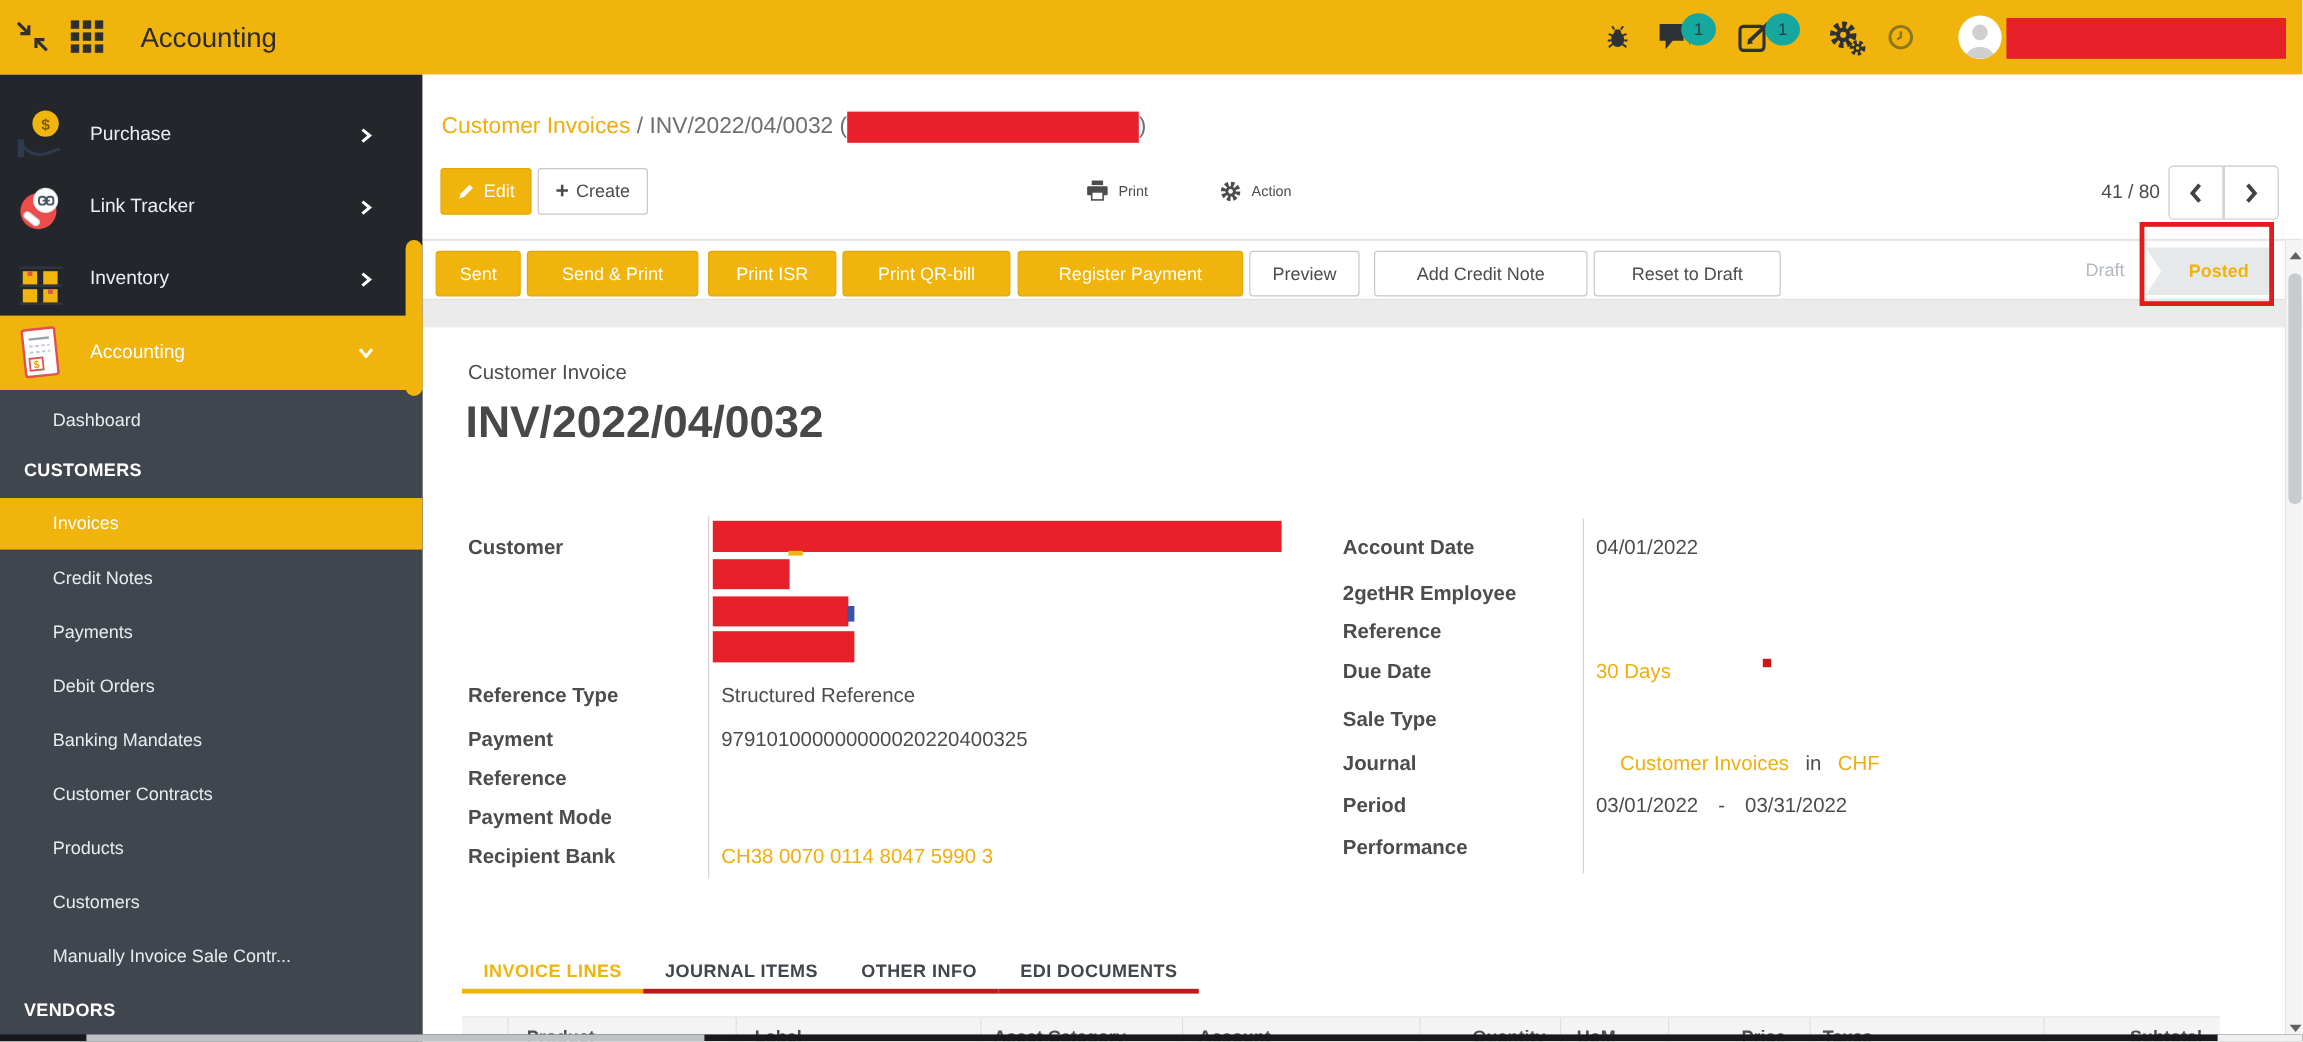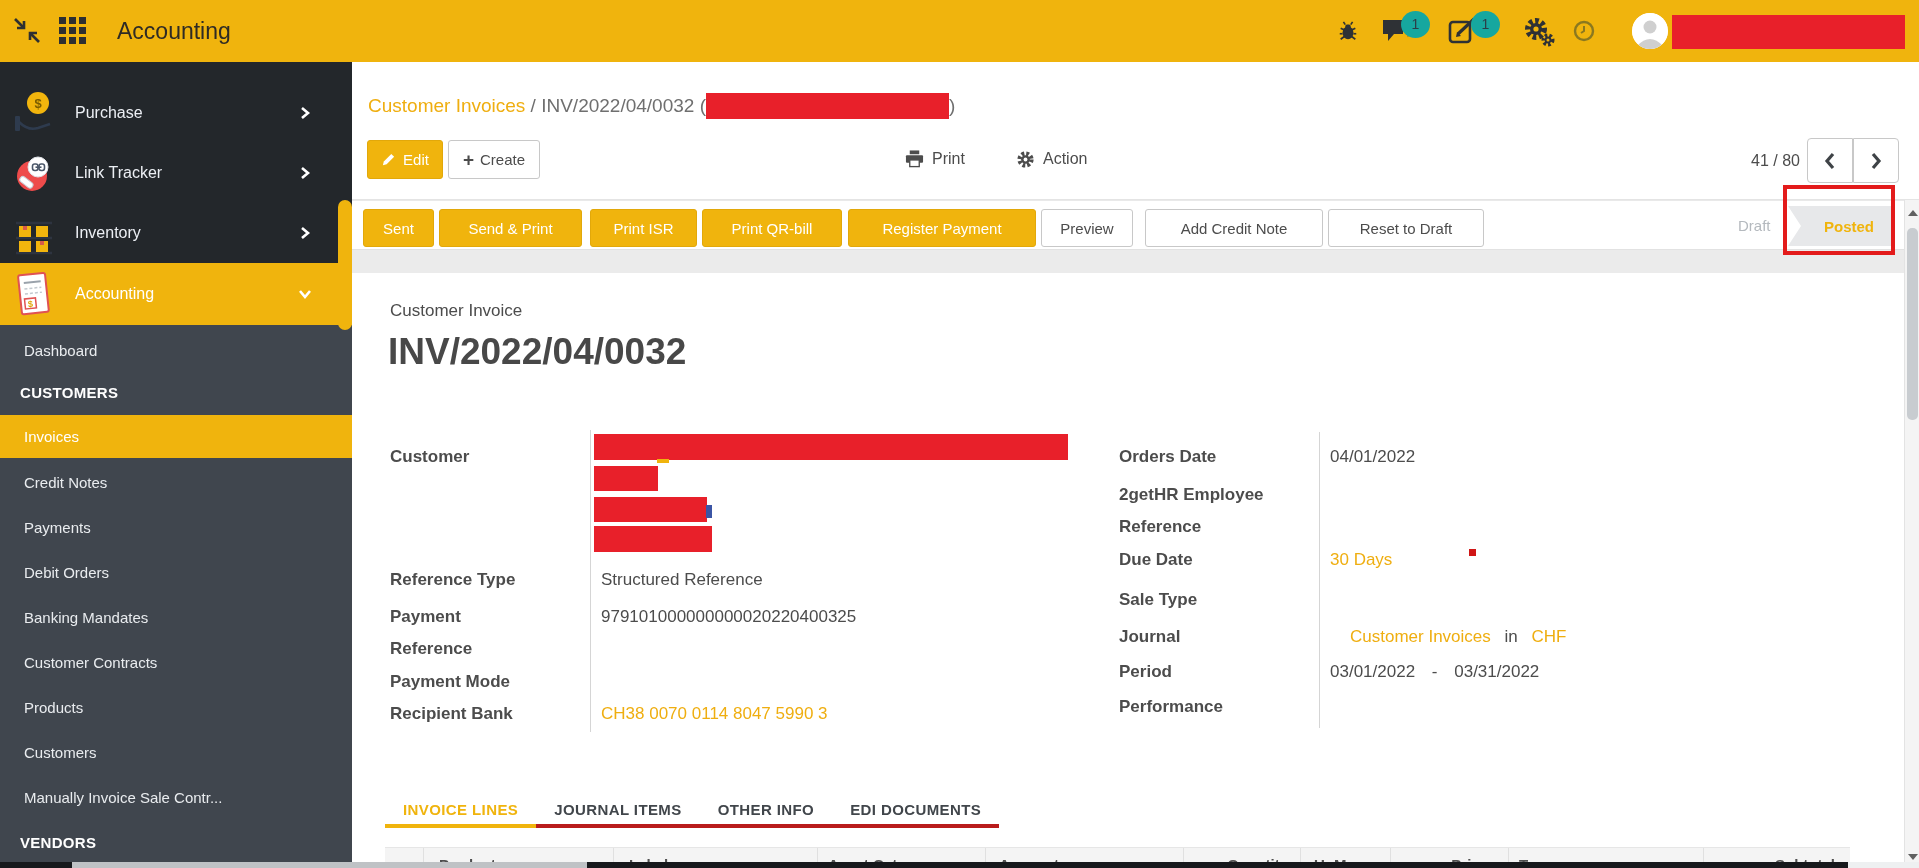--- a/index.html
+++ b/index.html
@@ -24,34 +24,34 @@
   .tb-redact{left:1672px;top:15px;width:233px;height:34px;background:var(--red);}
 
   
   .sidebar{left:0;top:62px;width:352px;height:806px;background:var(--sidebar-dark);z-index:10;}
   .side-row{position:absolute;left:0;width:352px;height:60px;color:#eceff4;font-size:16px;cursor:pointer;}
   .side-row .lbl{position:absolute;left:75px;top:0;height:100%;display:flex;align-items:center;}
   .side-row .ic{position:absolute;left:12px;top:50%;transform:translateY(-50%);}
   .side-row .chev{position:absolute;right:40px;top:50%;transform:translateY(-50%);}
   .side-row.active{background:var(--yellow);color:#fff;}
   .submenu{position:absolute;left:0;top:263px;width:352px;height:543px;background:var(--sidebar-slate);}
-  .sub-item{position:absolute;left:0;width:352px;height:36px;line-height:36px;padding-left:24px;color:#e9ecef;font-size:15px;cursor:pointer;}
+  .sub-item{position:absolute;left:0;width:352px;height:36px;line-height:36px;padding-left:44px;color:#e9ecef;font-size:15px;cursor:pointer;}
   .sub-item.active{background:var(--yellow);color:#fff;height:43px;line-height:43px;}
   .sub-section{position:absolute;left:0;width:352px;height:36px;line-height:36px;padding-left:20px;color:#fff;font-size:15px;font-weight:700;letter-spacing:.3px;}
   .side-pill{left:338px;top:200px;width:14px;height:130px;border-radius:7px;background:var(--yellow);z-index:15;}
 
   
   .control-panel{left:352px;top:62px;width:1567px;height:138px;background:#fff;border-bottom:1px solid #e4e4e4;}
   .breadcrumb{position:absolute;left:16px;top:30px;height:28px;display:flex;align-items:center;font-size:19px;color:#6f6f6f;white-space:pre;}
   .breadcrumb .link{color:var(--link);cursor:pointer;}
   .bc-redact{display:inline-block;width:243px;height:26px;background:var(--red);vertical-align:middle;}
   .btn{display:flex;align-items:center;justify-content:center;border-radius:3px;font-size:15px;cursor:pointer;}
   .btn-yellow{background:var(--yellow);border:1px solid #e2a80a;color:#fff;}
   .btn-white{background:#fff;border:1px solid #c8c8c8;color:var(--text);}
-  .cp-tool{position:absolute;display:flex;align-items:center;gap:8px;font-size:16px;color:var(--text);cursor:pointer;height:24px;}
+  .cp-tool{position:absolute;display:flex;align-items:center;gap:8px;font-size:12px;color:var(--text);cursor:pointer;height:24px;}
   .pager-val{position:absolute;left:1360px;top:76px;width:88px;height:45px;line-height:45px;text-align:right;font-size:16px;cursor:pointer;}
   .pager-btn{position:absolute;top:76px;width:46px;height:45px;background:#fff;border:1px solid #c8c8c8;display:flex;align-items:center;justify-content:center;cursor:pointer;}
 
   
   .statusbar{left:352px;top:200px;width:1567px;height:50px;background:#fff;border-top:1px solid #e9e9e9;border-bottom:1px solid #e2e2e2;}
   .sb-btn{position:absolute;top:8px;height:38px;}
   .state-draft{position:absolute;left:1386px;top:0;height:50px;line-height:50px;font-size:15px;color:#b4b9be;cursor:pointer;}
   .state-posted{position:absolute;left:1436px;top:5px;width:106px;height:40px;background:#e7e8ea;clip-path:polygon(0 0,100% 0,100% 100%,0 100%,13px 50%);display:flex;align-items:center;justify-content:center;padding-left:16px;font-size:15px;font-weight:600;color:var(--yellow);cursor:pointer;}
   .gray-band{left:352px;top:250px;width:1567px;height:23px;background:#ebebeb;}
 
@@ -323,21 +323,21 @@
     <div class="abs" style="left:305px;top:186px;width:12px;height:4px;background:var(--yellow);"></div>
     <div class="redact" style="left:242px;top:193px;width:64px;height:25px;"></div>
     <div class="redact" style="left:242px;top:224px;width:113px;height:25px;"></div>
     <div class="abs" style="left:354px;top:232px;width:6px;height:13px;background:#3b55a5;"></div>
     <div class="redact" style="left:242px;top:253px;width:118px;height:26px;"></div>
 
     <div class="fvalue" style="left:249px;top:291px;">Structured Reference</div>
     <div class="fvalue" style="left:249px;top:328px;">979101000000000020220400325</div>
     <div class="fvalue" style="left:249px;top:425px;"><span class="lnk">CH38 0070 0114 8047 5990 3</span></div>
 
-    <div class="flabel" style="left:767px;top:168px;width:185px;">Orders Date</div>
+    <div class="flabel" style="left:767px;top:168px;width:185px;">Account Date</div>
     <div class="flabel" style="left:767px;top:206px;width:185px;">2getHR Employee Reference</div>
     <div class="flabel" style="left:767px;top:271px;width:185px;">Due Date</div>
     <div class="flabel" style="left:767px;top:311px;width:185px;">Sale Type</div>
     <div class="flabel" style="left:767px;top:348px;width:185px;">Journal</div>
     <div class="flabel" style="left:767px;top:383px;width:185px;">Period</div>
     <div class="flabel" style="left:767px;top:418px;width:185px;">Performance</div>
     <div class="vline" style="left:967px;top:159px;height:296px;"></div>
 
     <div class="fvalue" style="left:978px;top:168px;">04/01/2022</div>
     <div class="fvalue" style="left:978px;top:271px;"><span class="lnk">30 Days</span></div>

